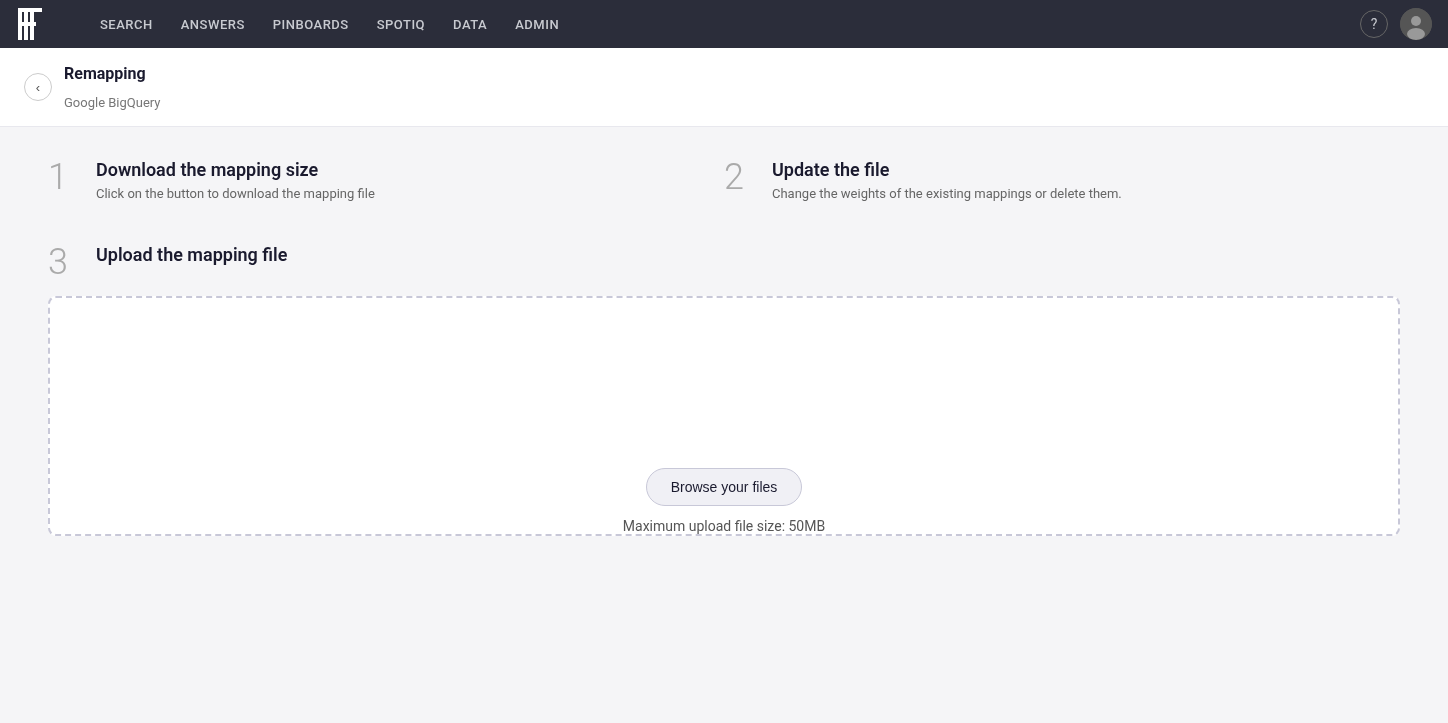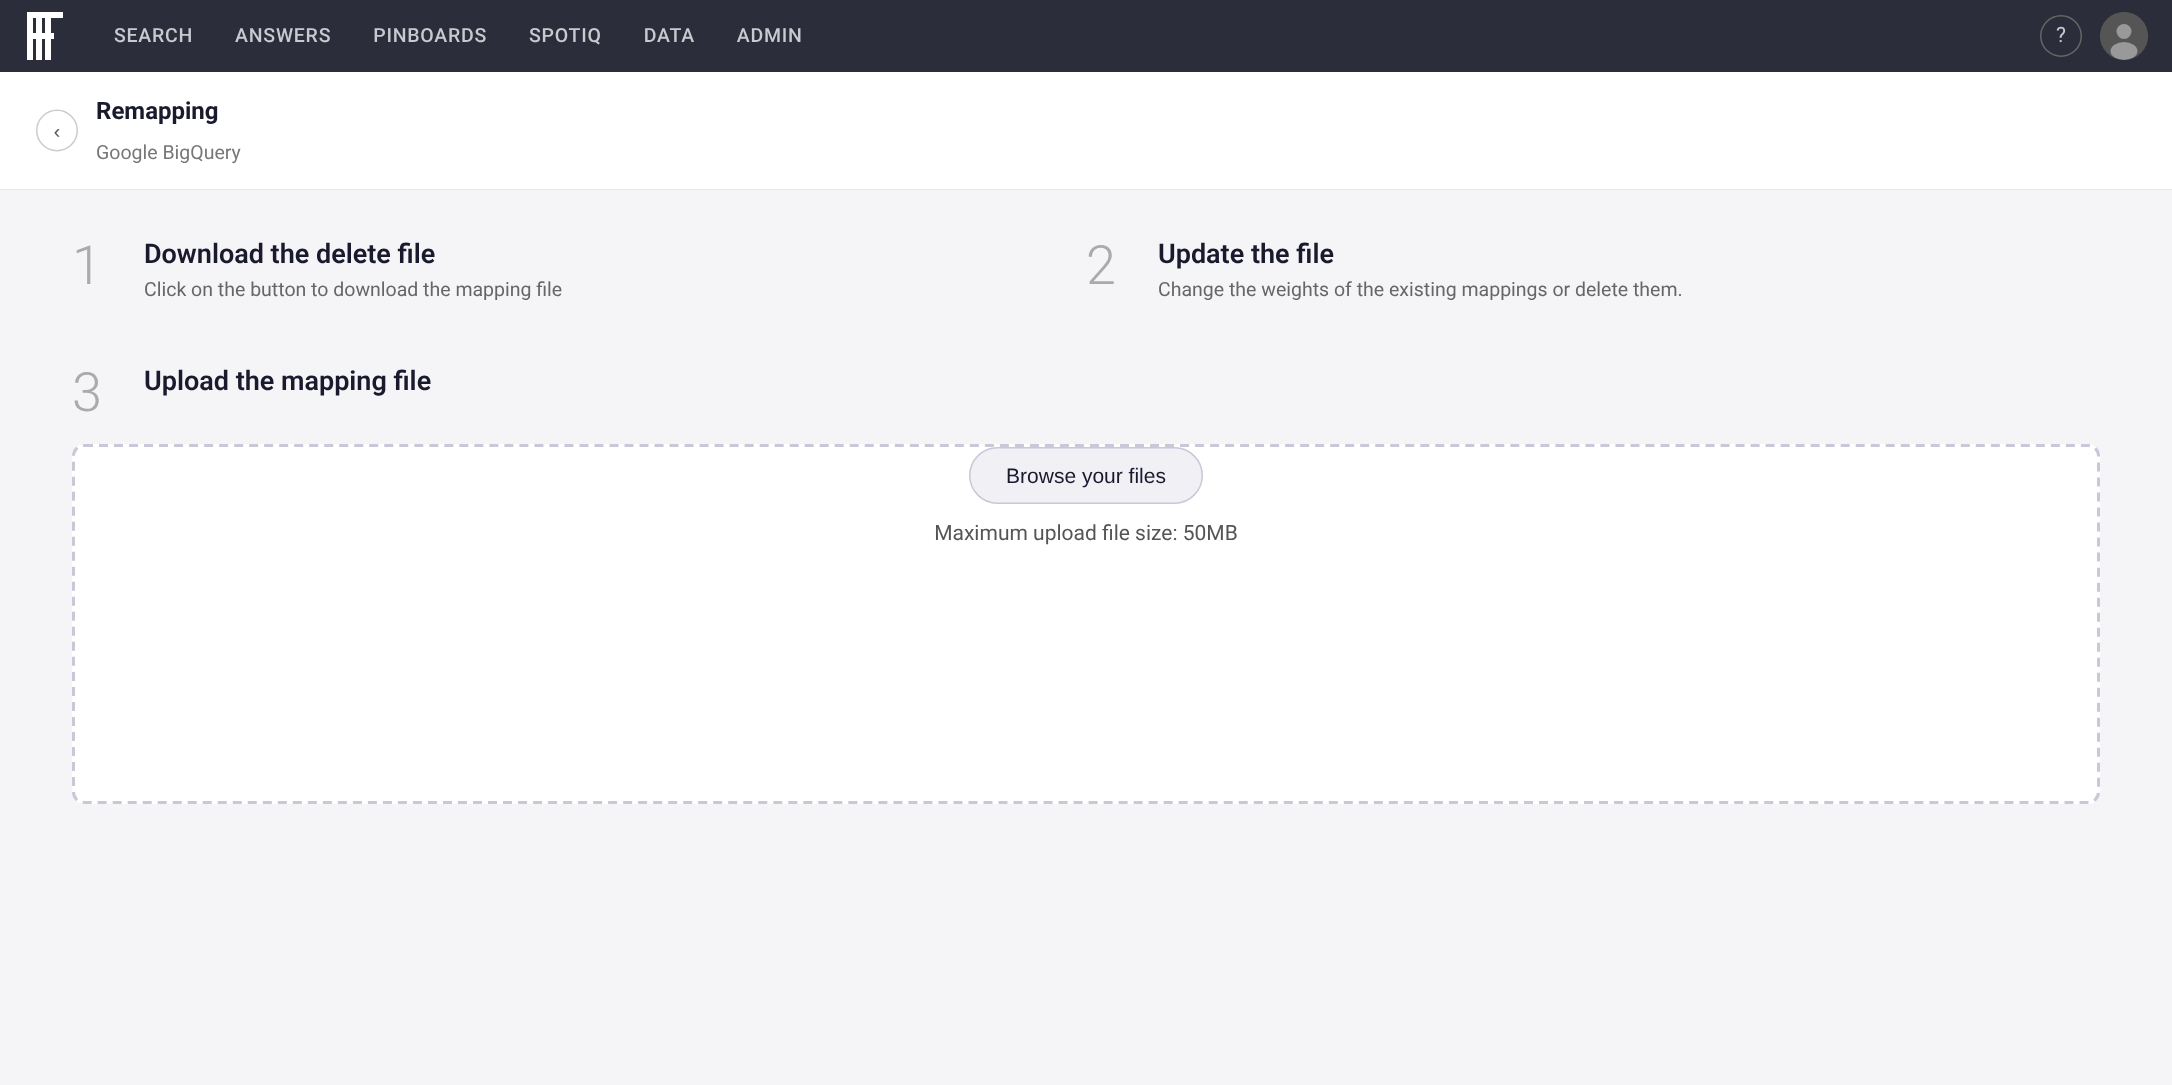--- a/index.html
+++ b/index.html
@@ -15,21 +15,21 @@
       min-height: 723px;
     }
 
     
     .topnav {
       background: #2b2d3a;
       height: 48px;
       display: flex;
       align-items: center;
       padding: 0 16px;
-      gap: 8px;
+      gap: 32px;
     }
 
     .topnav-logo {
       display: flex;
       align-items: center;
       margin-right: 16px;
     }
 
     .topnav-logo svg {
       width: 36px;
@@ -220,21 +220,21 @@
 
     
     .dropzone {
       border: 2px dashed #c8c8d8;
       border-radius: 8px;
       background: #fff;
       min-height: 240px;
       display: flex;
       flex-direction: column;
       align-items: center;
-      justify-content: flex-start;
+      justify-content: flex-end;
       gap: 12px;
     }
 
     .browse-btn {
       padding: 10px 24px;
       border-radius: 20px;
       border: 1px solid #c8c8d8;
       background: #f0f0f5;
       color: #1a1a2e;
       font-size: 14px;
@@ -291,21 +291,21 @@
 </div>
 
 <div class="main-content">
 
   <div class="steps-top">
 
     <div class="step-block">
       <div class="step-header">
         <span class="step-number">1</span>
         <div class="step-content">
-          <div class="step-title">Download the delete file</div>
+          <div class="step-title">Download the mapping size</div>
           <div class="step-description">Click on the button to download the mapping file</div>
         </div>
       </div>
 
     </div>
 
     <div class="step-block">
       <div class="step-header">
         <span class="step-number">2</span>
         <div class="step-content">

